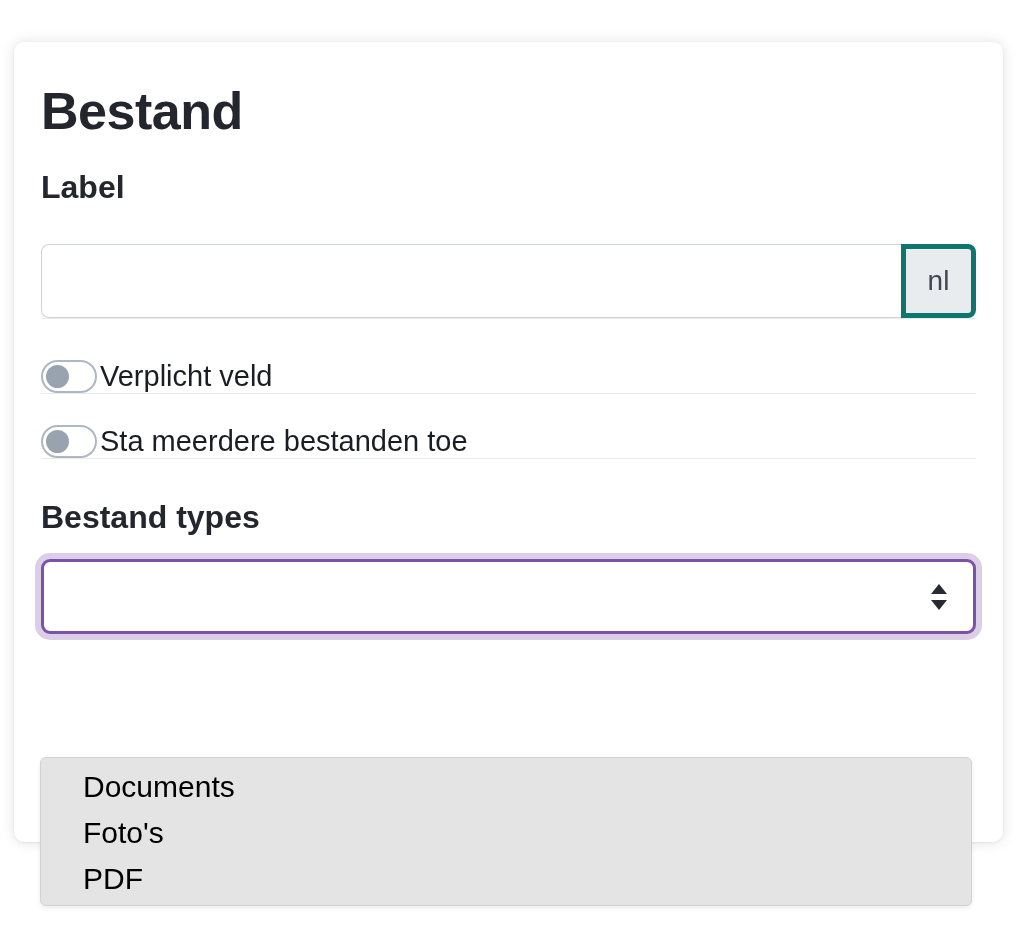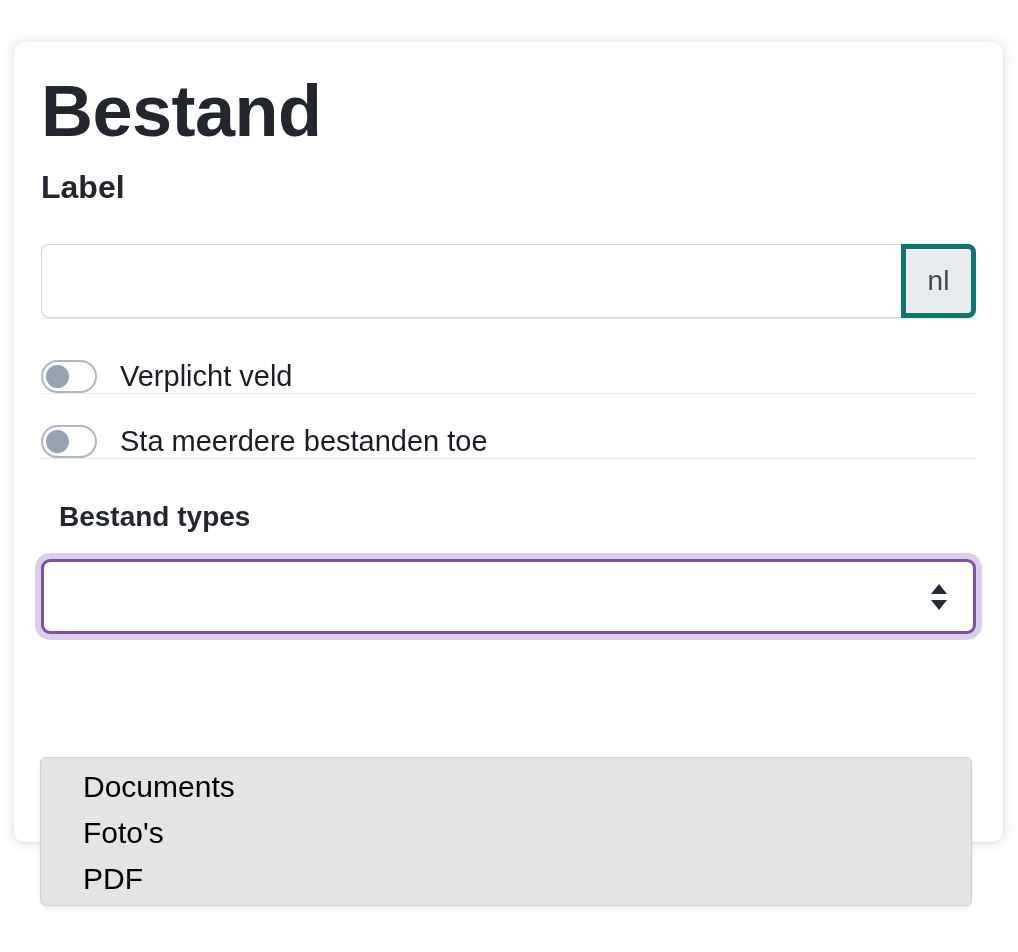--- a/index.html
+++ b/index.html
@@ -23,21 +23,21 @@
     height: 800px;
     background: #ffffff;
     border-radius: 10px;
     box-shadow: 0 0 14px rgba(25,28,33,0.12), 0 1px 3px rgba(25,28,33,0.07);
   }
   .card-inner {
     padding: 36px 27px 0 27px;
   }
   h1.title {
     margin: 0;
-    font-size: 72px;
+    font-size: 52px;
     line-height: 66px;
     font-weight: 600;
     color: #23272d;
     letter-spacing: -0.5px;
   }
   .form-label {
     margin-top: 28px;
     font-size: 32px;
     line-height: 30px;
     font-weight: 700;
@@ -79,21 +79,21 @@
     border: 0;
     border-top: 1px solid #e9eaec;
     margin: 0;
   }
   .hr-1 { margin-top: 34px; }
   .hr-2 { margin-top: 38px; }
   .hr-3 { margin-top: 36px; }
   .toggle-row {
     display: flex;
     align-items: center;
-    gap: 23px;
+    gap: 3px;
     height: 34px;
   }
   .toggle-row.first  { margin-top: 40px; }
   .toggle-row.second { margin-top: 30px; }
   .switch {
     position: relative;
     width: 56px;
     height: 33px;
     box-sizing: border-box;
     border: 2px solid #aeb7c2;
@@ -110,22 +110,22 @@
     height: 23px;
     border-radius: 50%;
     background: #99a3b0;
   }
   .toggle-label {
     font-size: 29px;
     color: #1a1e24;
     line-height: 34px;
   }
   h2.subheading {
-    margin: 40px 0 0 18px;
-    font-size: 28px;
+    margin: 40px 0 0 0;
+    font-size: 32px;
     line-height: 36px;
     font-weight: 700;
     color: #23272d;
   }
   .select-box {
     position: relative;
     margin-top: 24px;
     height: 75px;
     box-sizing: border-box;
     background: #ffffff;

